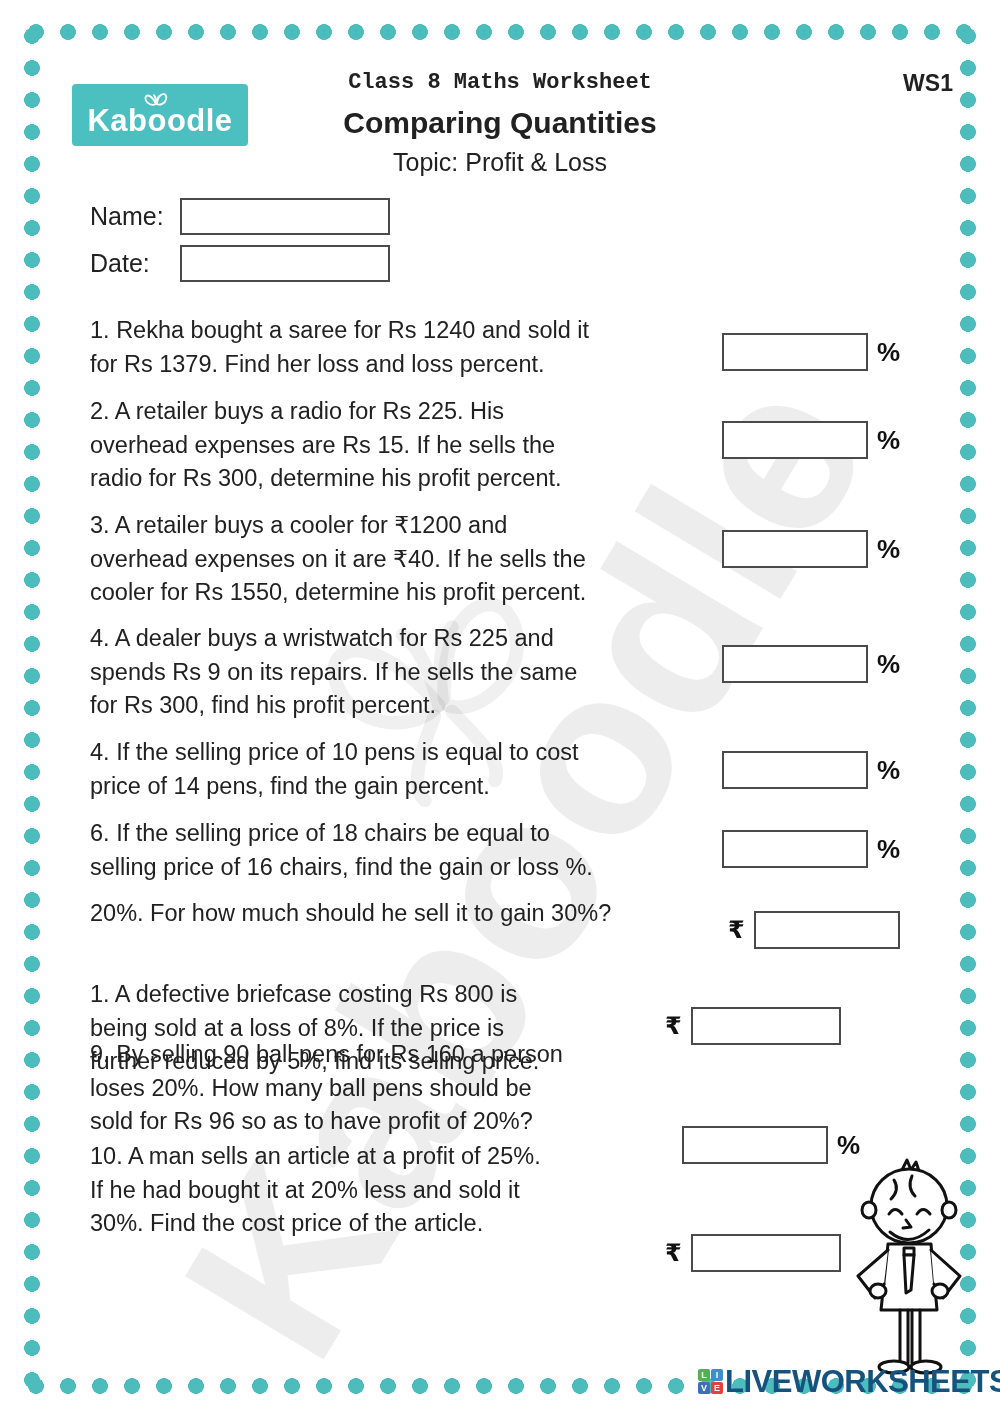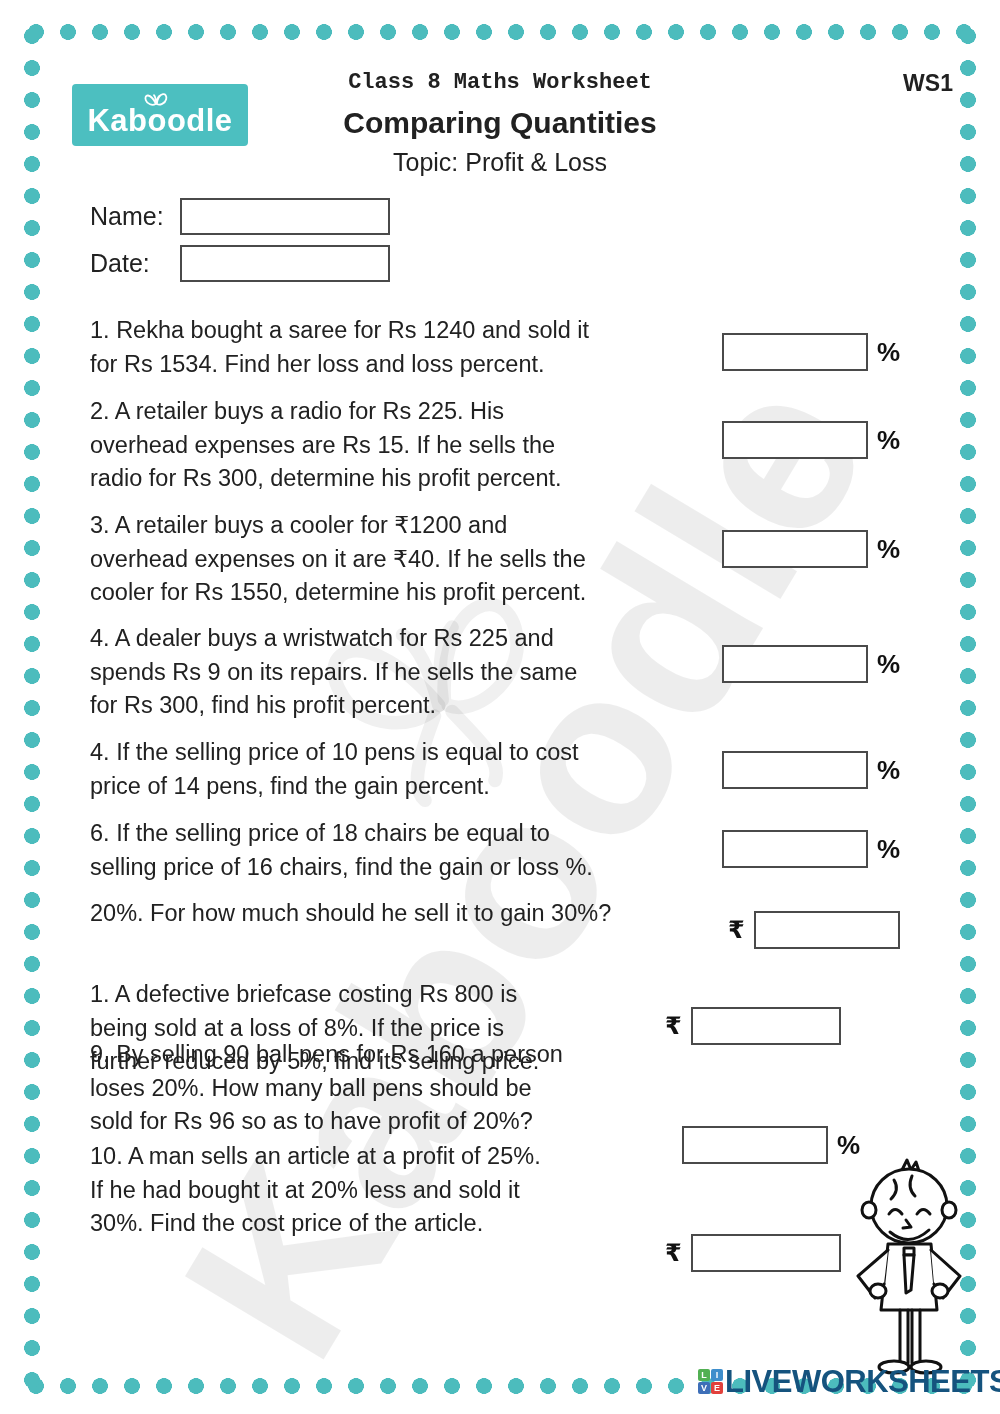--- a/index.html
+++ b/index.html
@@ -121,21 +121,21 @@
   <div class="hdr hdr-title">Comparing Quantities</div>
   <div class="ws-label">WS1</div>
 
   <div class="field-label" style="top:202px">Name:</div>
   <input class="field-box" style="top: 198px;" type="text">
   <div class="field-label" style="top:249px">Date:</div>
   <input class="field-box" style="top: 245px;" type="text">
 
   <div class="question" style="top:314px">
     <div class="qline">1. Rekha bought a saree for Rs 1240 and sold it</div>
-    <div class="qline">for Rs 1534. Find her loss and loss percent.</div>
+    <div class="qline">for Rs 1379. Find her loss and loss percent.</div>
   </div>
   <div class="answer" style="left:722px; top:333px">
     <input class="answer-box" type="text" style="">
     <span class="unit">%</span>
   </div>
 
   <div class="question" style="top:395px">
     <div class="qline">2. A retailer buys a radio for Rs 225. His</div>
     <div class="qline">overhead expenses are Rs 15. If he sells the</div>
     <div class="qline">radio for Rs 300, determine his profit percent.</div>

